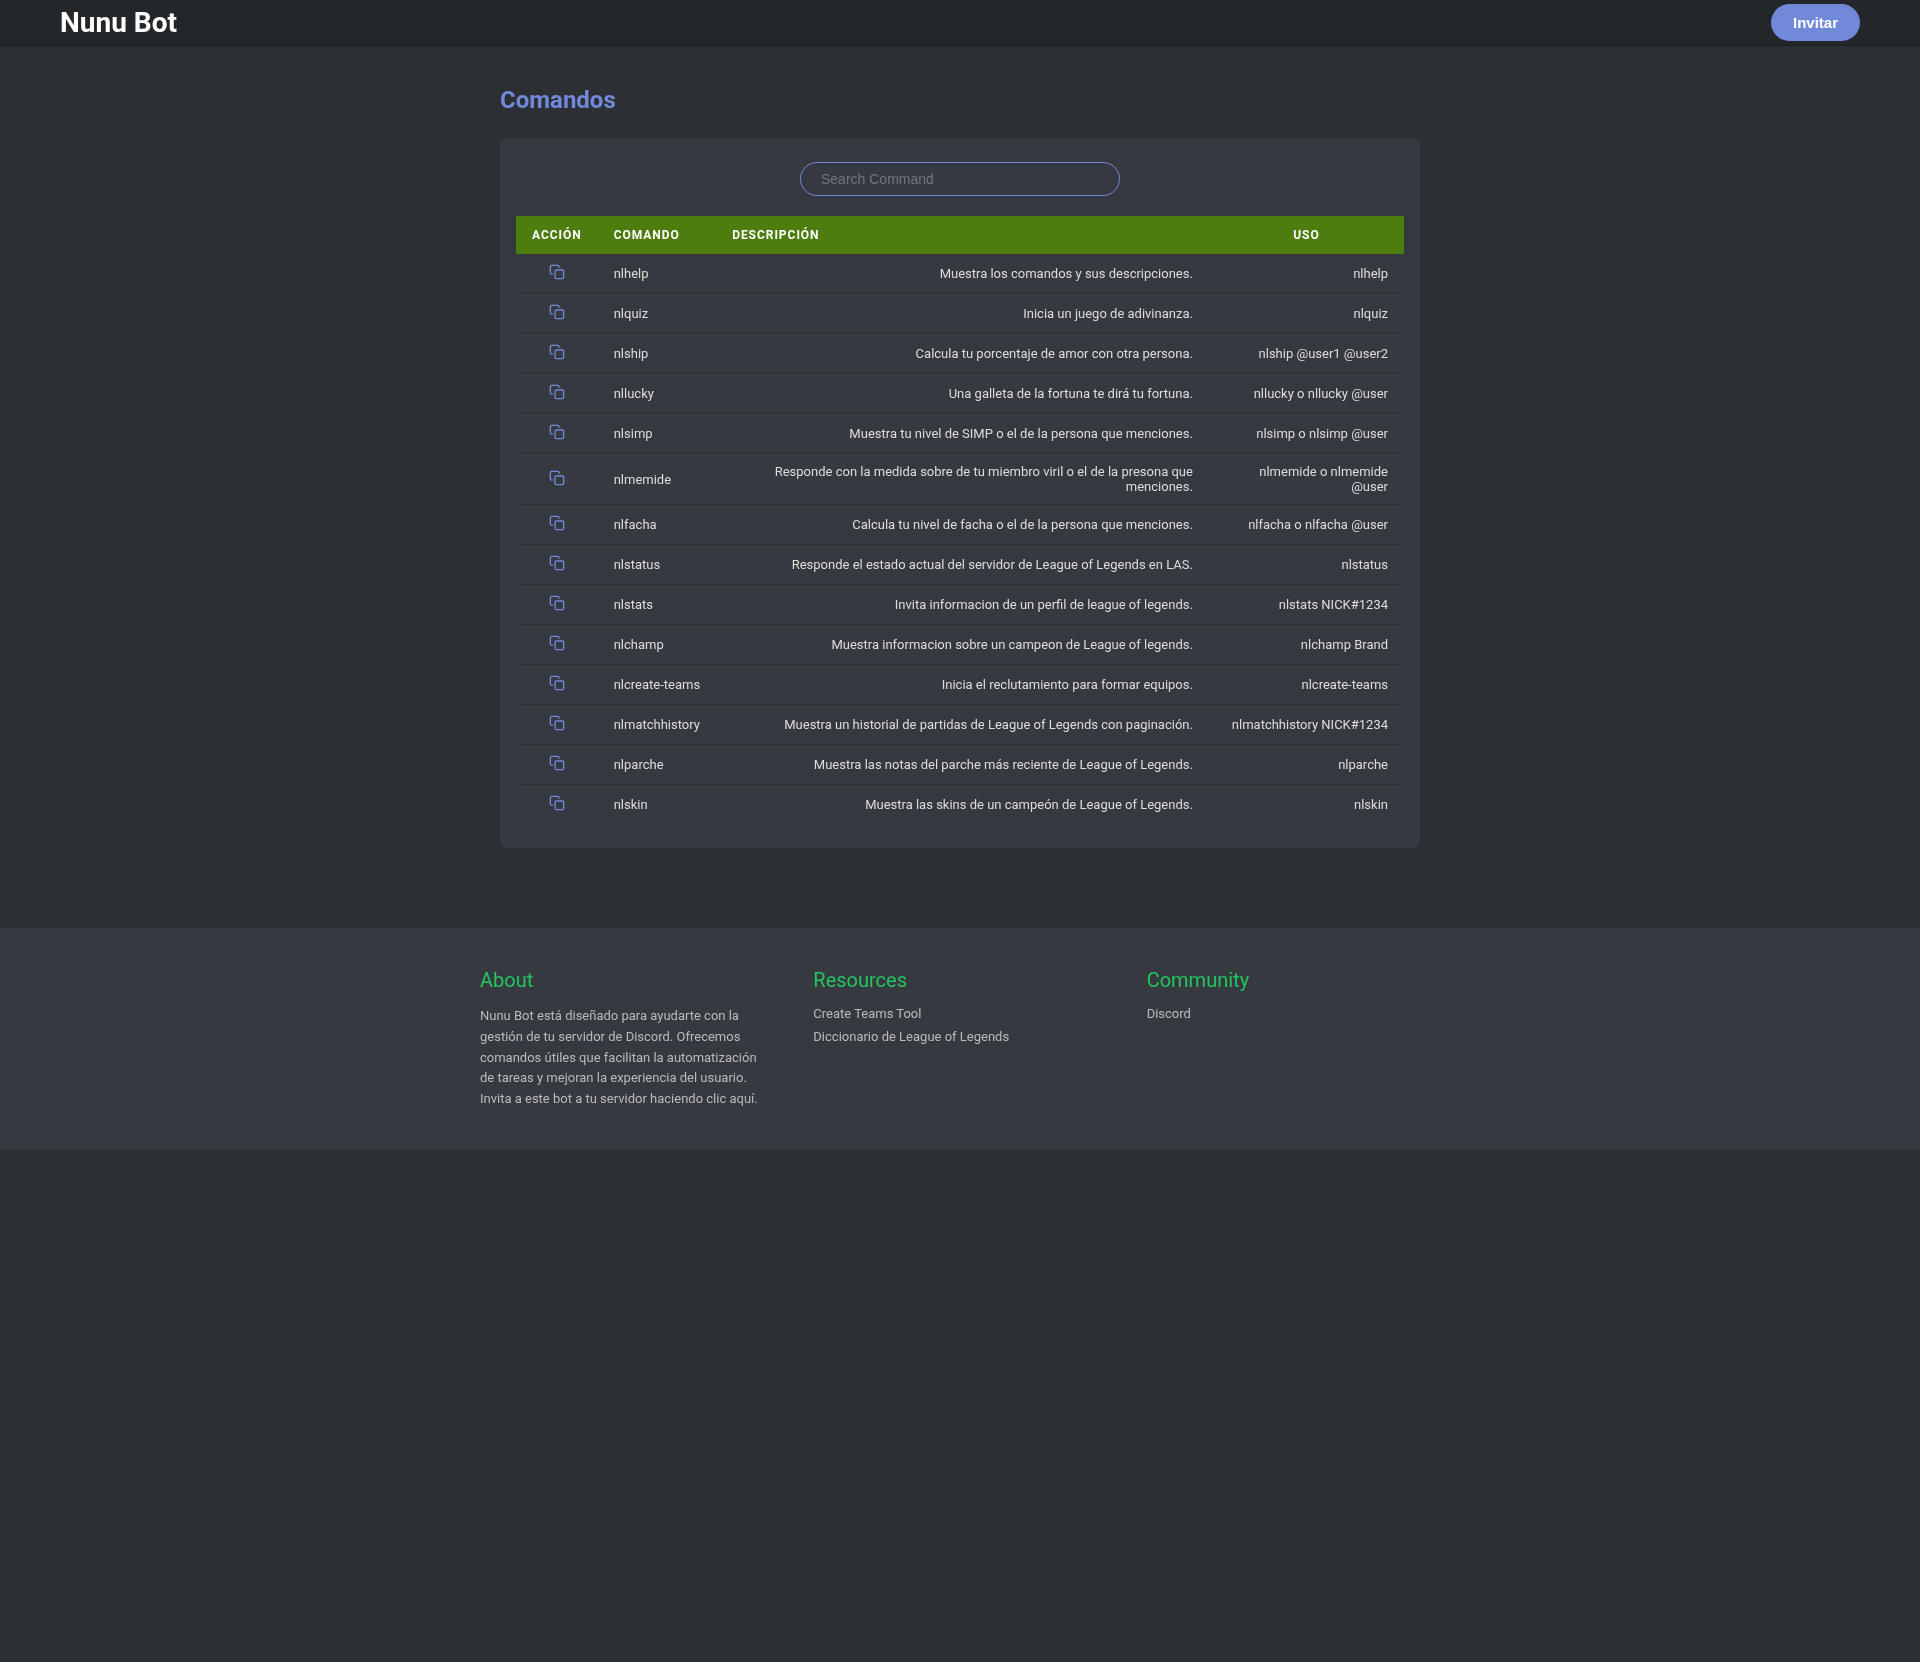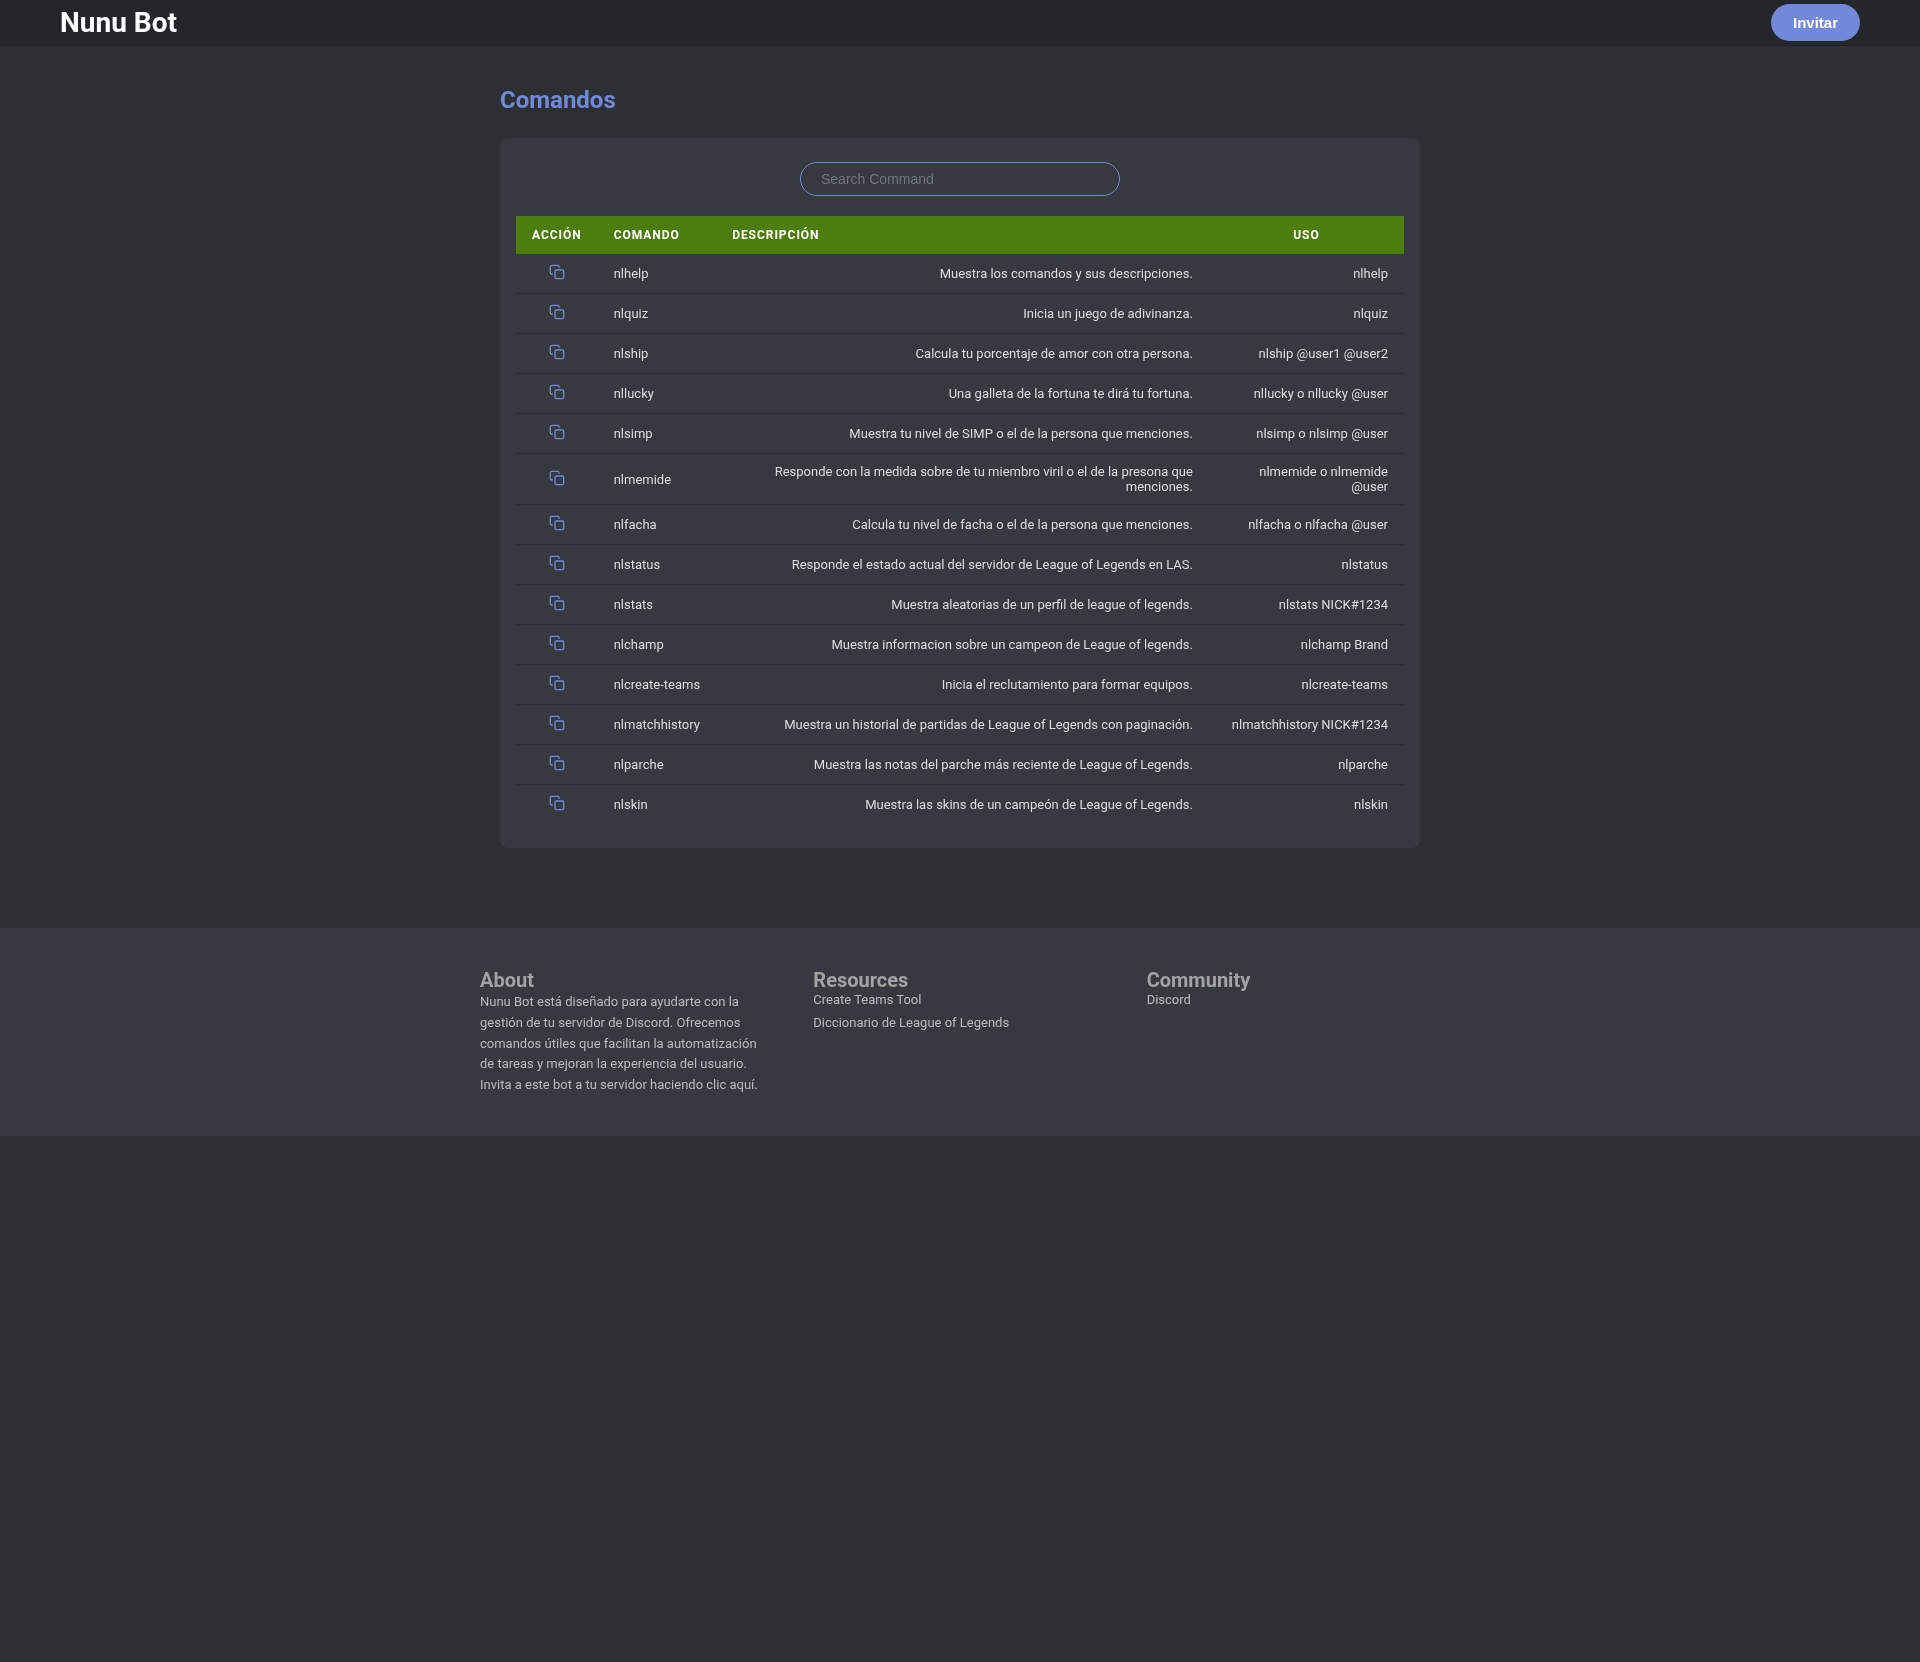--- a/index.html
+++ b/index.html
@@ -140,22 +140,23 @@
     }
     .footer-grid {
       max-width: 960px;
       margin: 0 auto;
       display: grid;
       grid-template-columns: 1fr 1fr 1fr;
       gap: 40px;
     }
     .footer-section-title {
       font-size: 20px;
-      font-weight: 700;
-      color: #a3a3a3;
+      font-weight: 400;
+      color: #22c55e;
+      margin-bottom: 14px;
     }
     .footer-text {
       font-size: 13px;
       color: #b9bbbe;
       line-height: 1.6;
     }
     .footer-link {
       display: block;
       font-size: 13px;
       color: #b9bbbe;
@@ -280,21 +281,21 @@
             <td>nlstatus</td>
           </tr>
           <tr>
             <td><span class="copy-icon">
                 <svg width="16" height="16" viewBox="0 0 24 24" fill="none" stroke="#7289da" stroke-width="2" stroke-linecap="round" stroke-linejoin="round">
       <rect x="9" y="9" width="13" height="13" rx="2" ry="2"></rect>
       <path d="M5 15H4a2 2 0 0 1-2-2V4a2 2 0 0 1 2-2h9a2 2 0 0 1 2 2v1"></path>
     </svg>
               </span></td>
             <td>nlstats</td>
-            <td>Muestra aleatorias de un perfil de league of legends.</td>
+            <td>Invita informacion de un perfil de league of legends.</td>
             <td>nlstats NICK#1234</td>
           </tr>
           <tr>
             <td><span class="copy-icon">
                 <svg width="16" height="16" viewBox="0 0 24 24" fill="none" stroke="#7289da" stroke-width="2" stroke-linecap="round" stroke-linejoin="round">
       <rect x="9" y="9" width="13" height="13" rx="2" ry="2"></rect>
       <path d="M5 15H4a2 2 0 0 1-2-2V4a2 2 0 0 1 2-2h9a2 2 0 0 1 2 2v1"></path>
     </svg>
               </span></td>
             <td>nlchamp</td>

